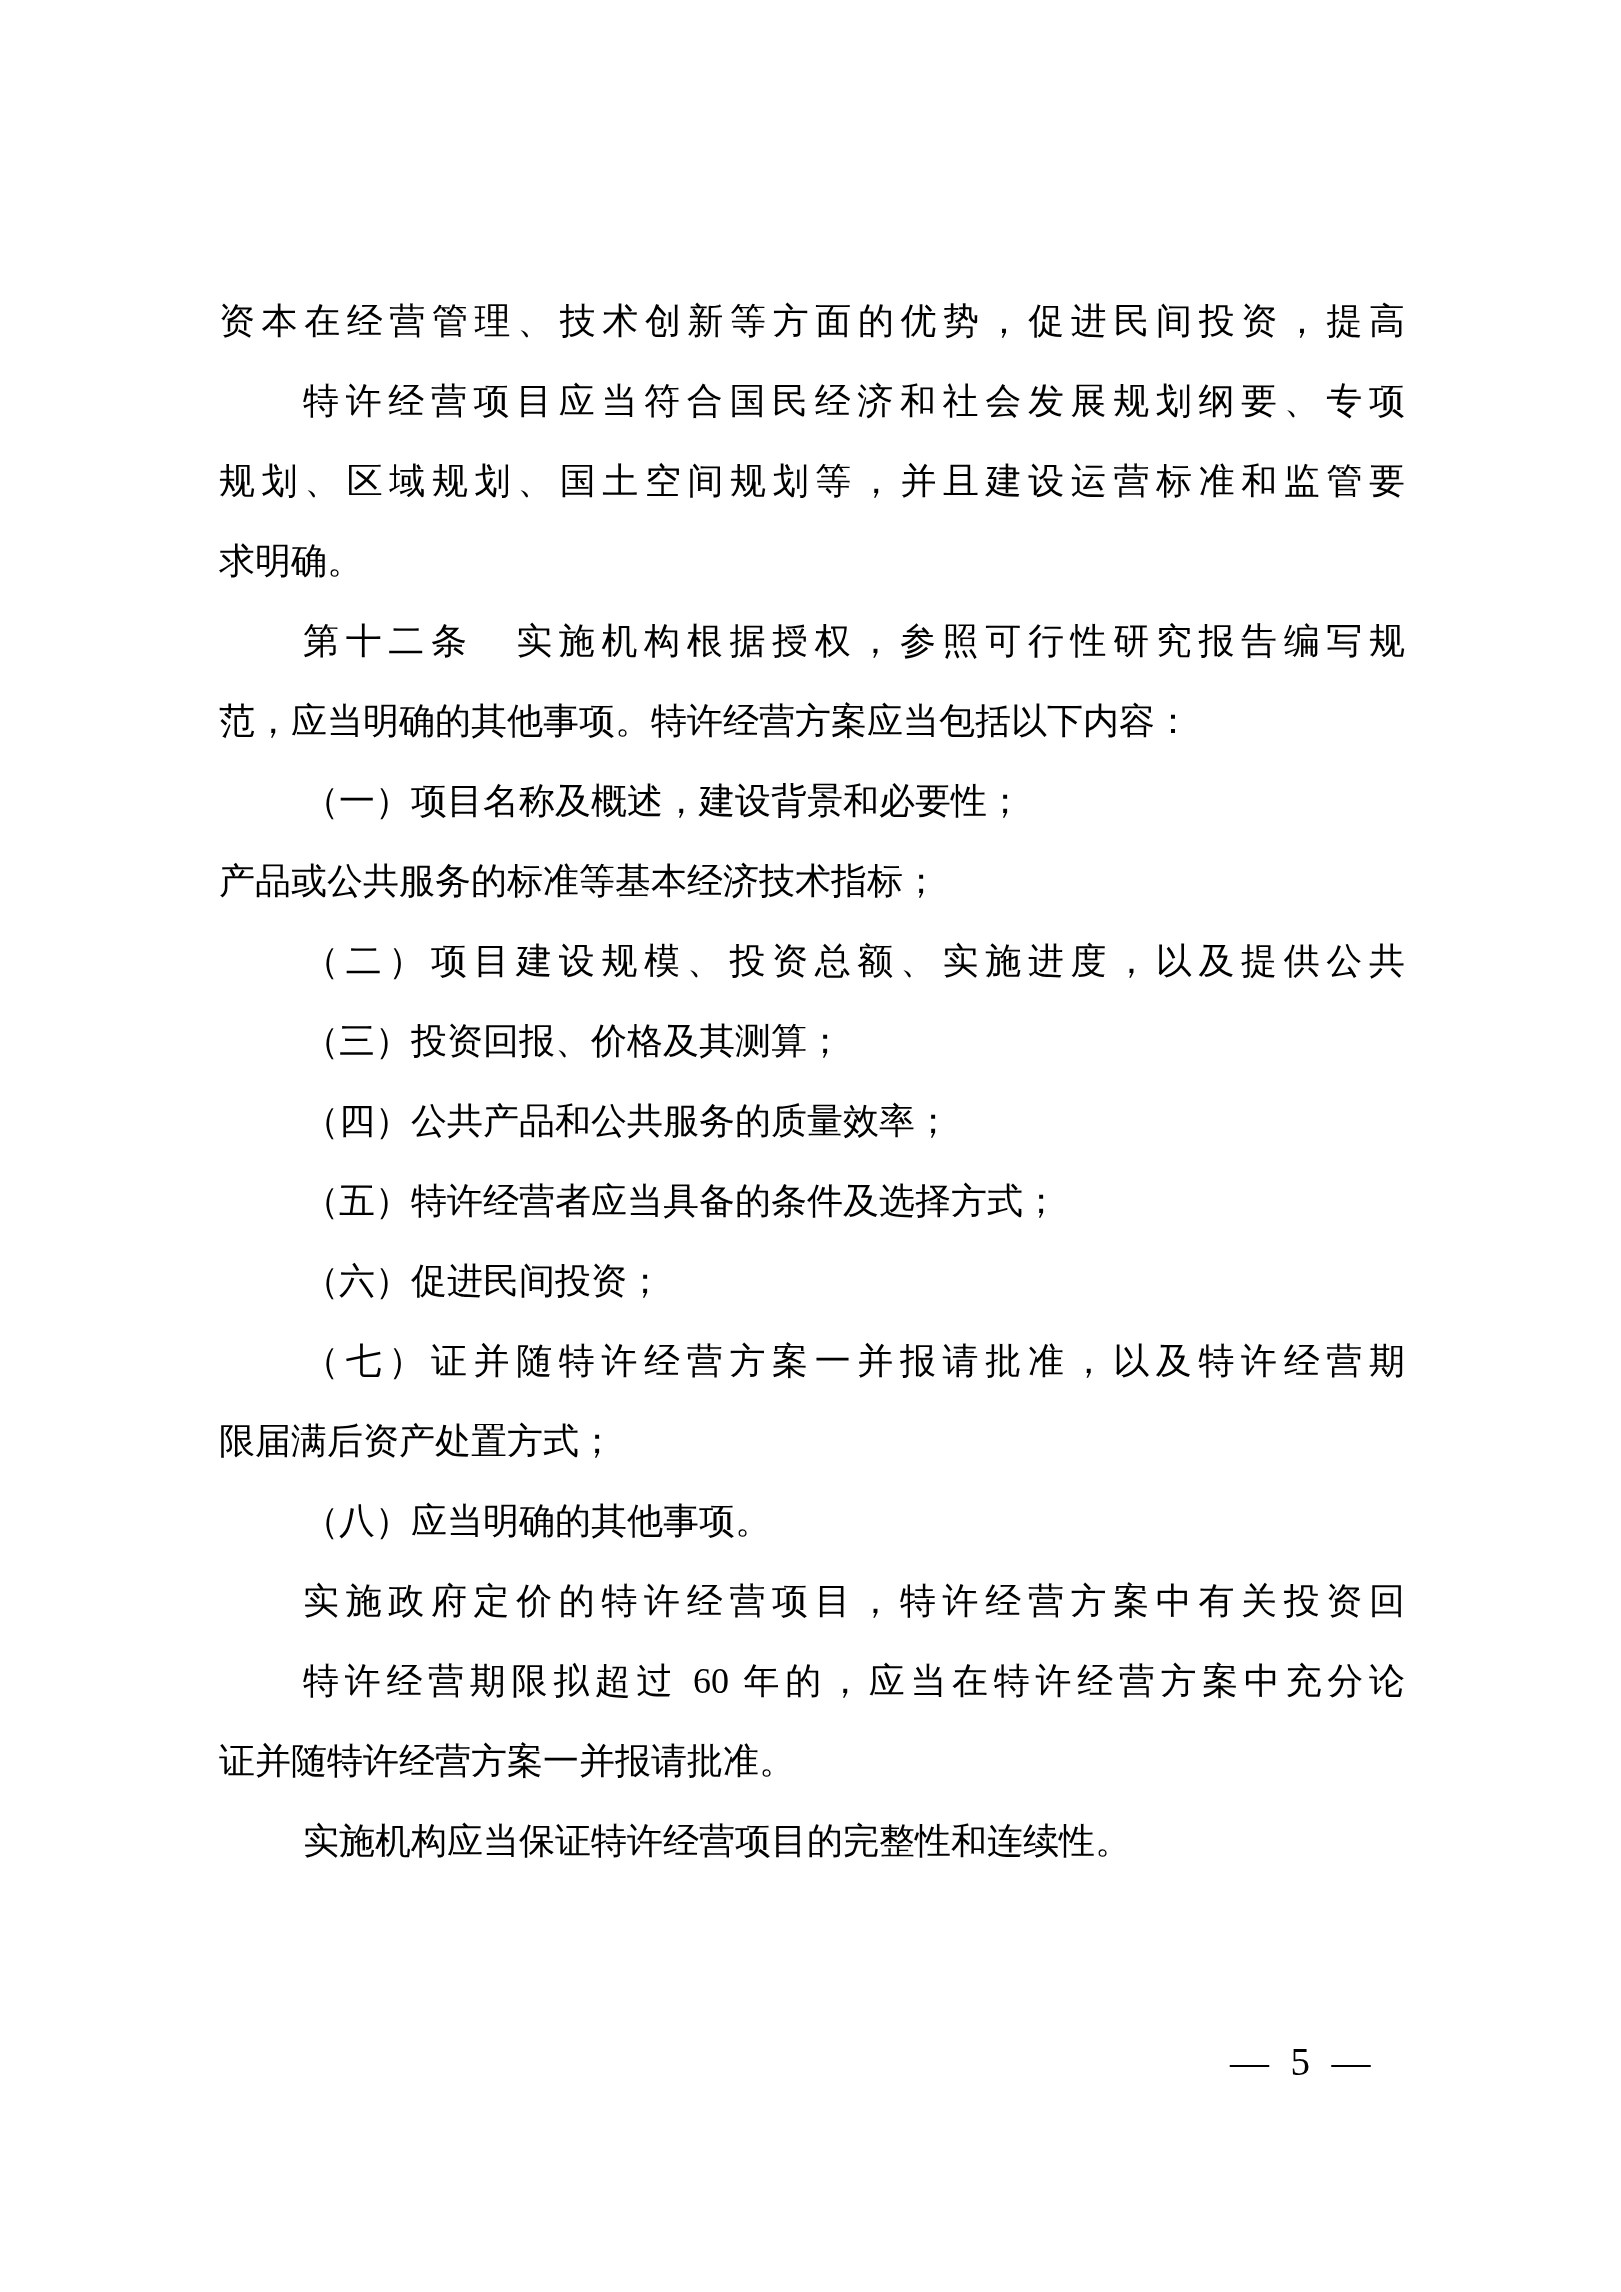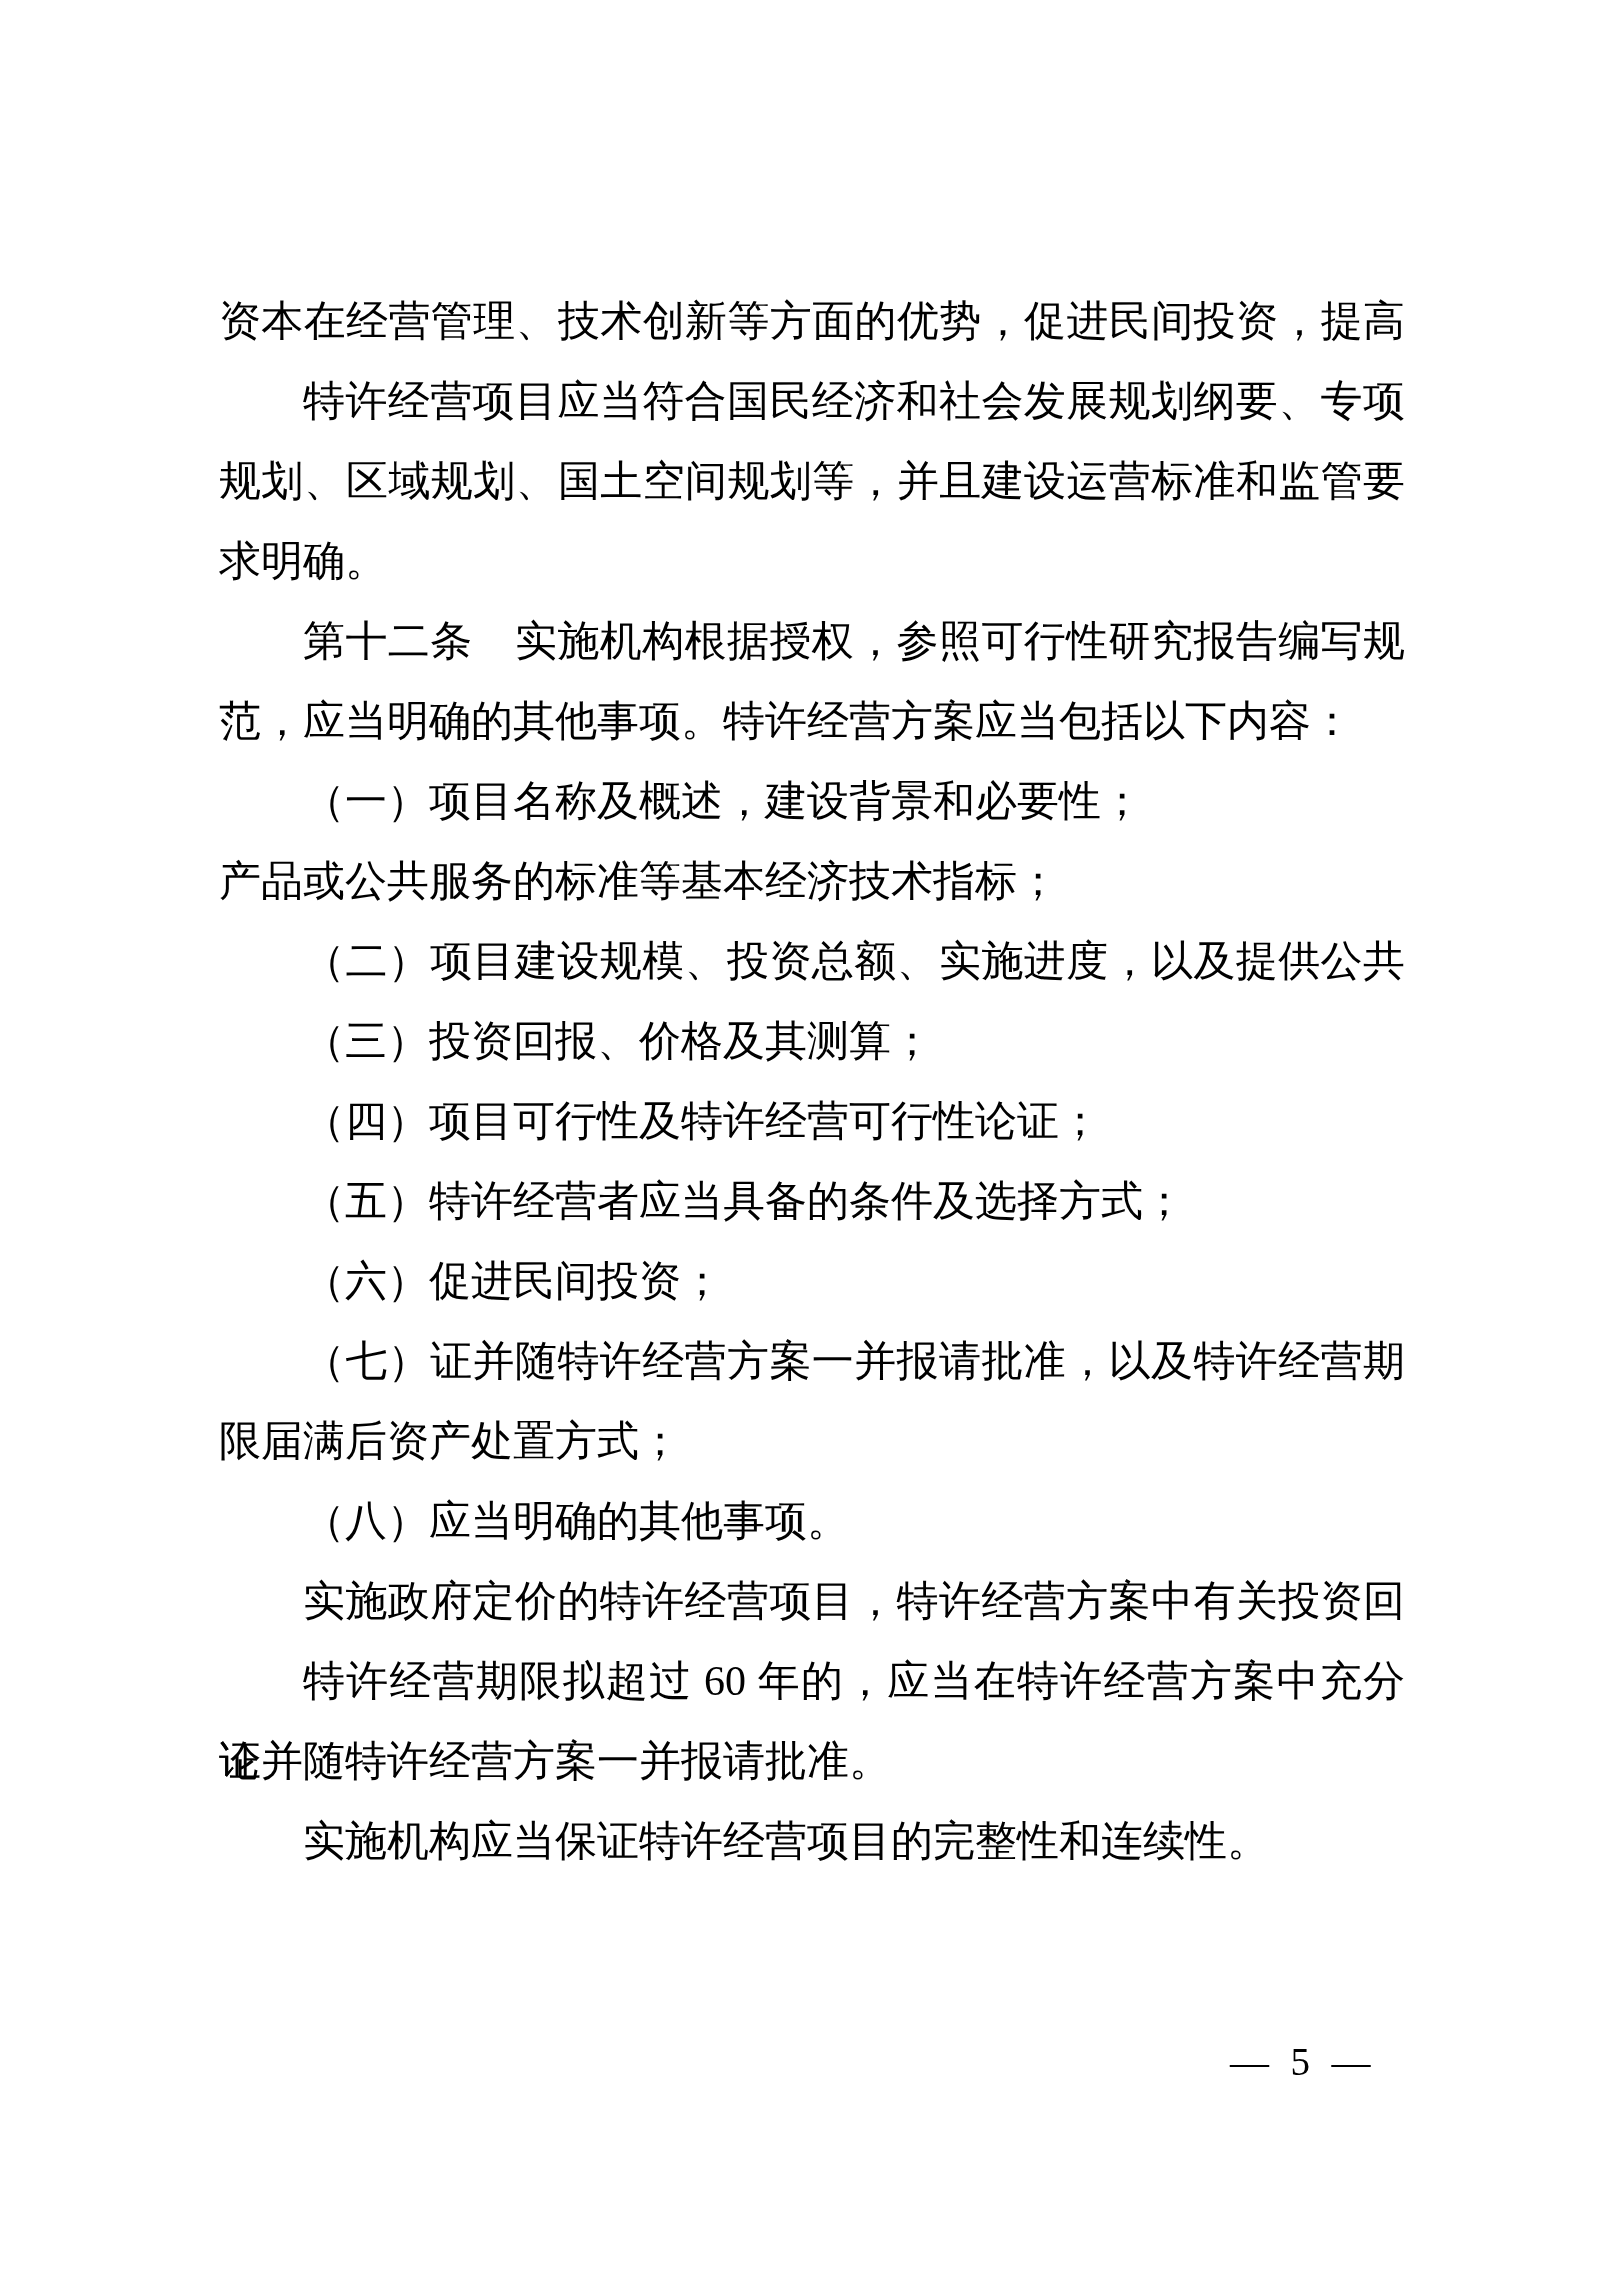--- a/index.html
+++ b/index.html
@@ -21,21 +21,21 @@
     position: absolute;
     left: 219px;
     top: 281px;
     width: 1186px;
   }
   .line {
     margin: 0;
     padding: 0;
     height: 80px;
     line-height: 80px;
-    font-size: 42px;
+    font-size: 36px;
     white-space: nowrap;
     letter-spacing: 0;
   }
   .line.justify {
     white-space: normal;
     text-align: justify;
     text-align-last: justify;
     -moz-text-align-last: justify;
   }
   .line.indent {
@@ -63,21 +63,21 @@
     <p class="line justify">资本在经营管理、技术创新等方面的优势，促进民间投资，提高</p>
     <p class="line justify indent">特许经营项目应当符合国民经济和社会发展规划纲要、专项</p>
     <p class="line justify">规划、区域规划、国土空间规划等，并且建设运营标准和监管要</p>
     <p class="line">求明确。</p>
     <p class="line justify indent"><span class="bold-seg">第十二条</span><span>　实施机构根据授权，参照可行性研究报告编写规</span></p>
     <p class="line">范，应当明确的其他事项。特许经营方案应当包括以下内容：</p>
     <p class="line indent">（一）项目名称及概述，建设背景和必要性；</p>
     <p class="line">产品或公共服务的标准等基本经济技术指标；</p>
     <p class="line justify indent">（二）项目建设规模、投资总额、实施进度，以及提供公共</p>
     <p class="line indent">（三）投资回报、价格及其测算；</p>
-    <p class="line indent">（四）项目可行性及特许经营可行性论证；</p>
+    <p class="line indent">（四）公共产品和公共服务的质量效率；</p>
     <p class="line indent">（五）特许经营者应当具备的条件及选择方式；</p>
     <p class="line indent">（六）促进民间投资；</p>
     <p class="line justify indent">（七）证并随特许经营方案一并报请批准，以及特许经营期</p>
     <p class="line">限届满后资产处置方式；</p>
     <p class="line indent">（八）应当明确的其他事项。</p>
     <p class="line justify indent">实施政府定价的特许经营项目，特许经营方案中有关投资回</p>
     <p class="line justify indent">特许经营期限拟超过 60 年的，应当在特许经营方案中充分论</p>
     <p class="line">证并随特许经营方案一并报请批准。</p>
     <p class="line indent">实施机构应当保证特许经营项目的完整性和连续性。</p>
   </div>

